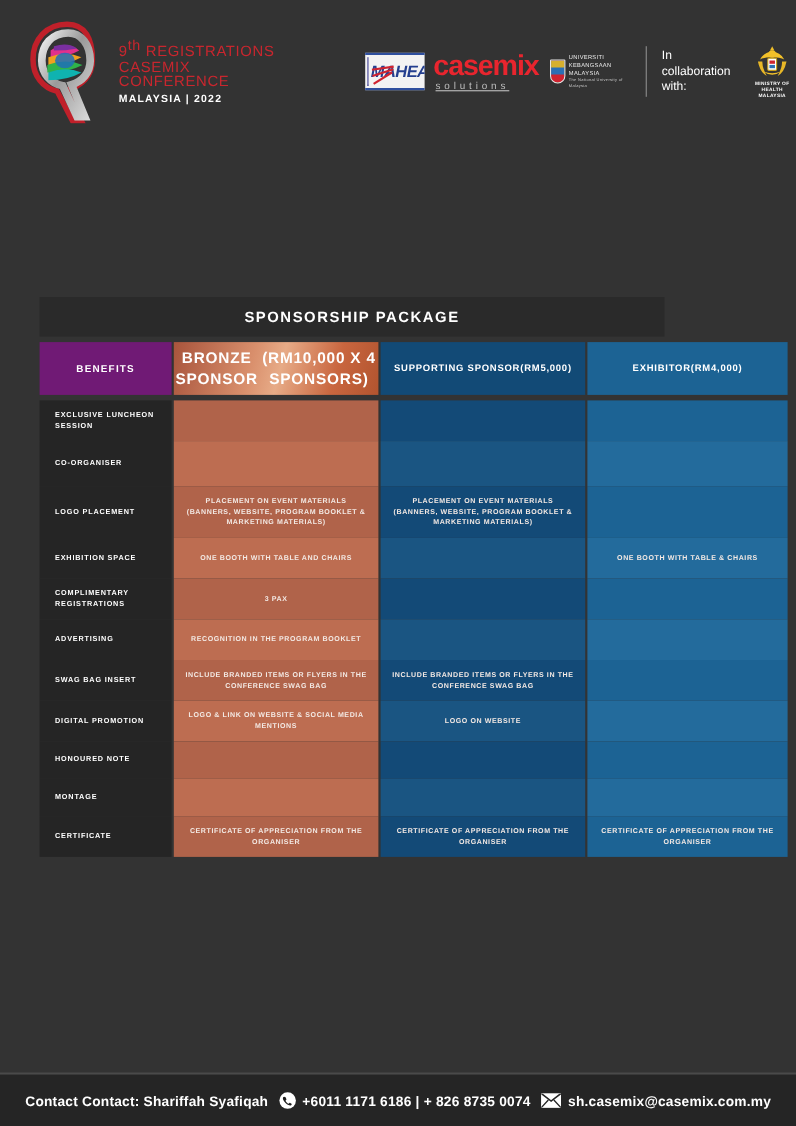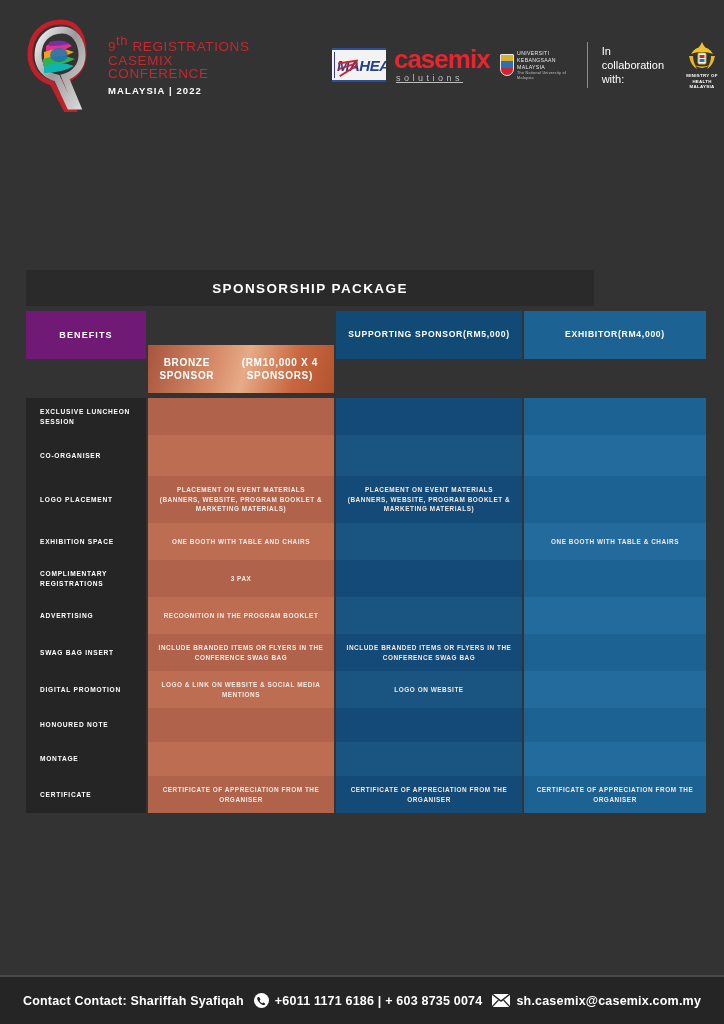--- a/index.html
+++ b/index.html
@@ -171,21 +171,21 @@
     font-weight: 700;
     letter-spacing: .3px;
     margin-top: 1px;
     line-height: 1.3;
   }
   .moh .mohtxt span { display: block; }
 
   
   .table-wrap {
     position: absolute;
-    left: 26px;
+    left: 36px;
     top: 270px;
     width: 568px;
   }
   .banner {
     background: #2a2a2a;
     height: 36px;
     display: flex;
     align-items: center;
     justify-content: center;
     color: #ffffff;
@@ -209,22 +209,21 @@
     text-align: center;
     color: #ffffff;
     font-weight: 700;
     letter-spacing: .7px;
     font-size: 8.2px;
     line-height: 1.35;
   }
   .hdr-benefits { background: #701a75; font-size: 9px; letter-spacing: 1.1px; }
   .hdr-bronze {
     background: linear-gradient(105deg,#a8543c 0%,#d98f6c 38%,#e7ab87 52%,#c9663f 78%,#b2542f 100%);
-    font-size: 10px;
-    margin-top: 34px;
+    font-size: 14px;
   }
   .hdr-support { background: #124a76; font-size: 8.6px; }
   .hdr-exhib { background: #1c6394; font-size: 8.6px; }
 
   .rowgap { height: 5px; }
 
   .benefit-cell {
     background: #252525;
     color: #ffffff;
     font-size: 6.6px;
@@ -511,21 +510,21 @@
 
   <div class="footer-rule"></div>
   <div class="footer">
     <span class="contact-name">Contact Contact: Shariffah Syafiqah</span>
     <span class="phone-group">
       <span class="ic-round">
         <svg width="10" height="10" viewBox="0 0 16 16">
             <path fill="#1c1c1c" d="M3.6 1.6c-.5 0-1 .3-1.3.8-.6 1-.5 2.4.2 3.9.7 1.5 1.9 3 3.2 4.3 1.3 1.3 2.8 2.5 4.3 3.2 1.5.7 2.9.8 3.9.2.5-.3.8-.8.8-1.3 0-.3-.1-.5-.3-.7l-1.8-1.4c-.4-.3-.9-.2-1.2.1l-.9.9c-.2.2-.5.2-.8.1-.7-.4-1.5-1-2.2-1.7-.7-.7-1.3-1.5-1.7-2.2-.1-.3-.1-.6.1-.8l.9-.9c.3-.3.4-.8.1-1.2L5.5 2.2c-.2-.2-.4-.3-.7-.3z"></path>
           </svg>
       </span>
-      <span class="phone-text">+6011 1171 6186 | + 603 8735 0074</span>
+      <span class="phone-text">+6011 1171 6186 | + 826 8735 0074</span>
     </span>
     <span class="email-group">
       <span class="ic-mail">
         <svg width="18" height="13" viewBox="0 0 18 13">
             <rect x="0" y="0" width="18" height="13" fill="#ffffff"></rect>
             <path d="M0 0 L9 7 L18 0" fill="none" stroke="#252525" stroke-width="1.4"></path>
             <path d="M0 13 L6.5 6 M18 13 L11.5 6" fill="none" stroke="#252525" stroke-width="1.2"></path>
           </svg>
       </span>
       <span class="email-text">sh.casemix@casemix.com.my</span>

